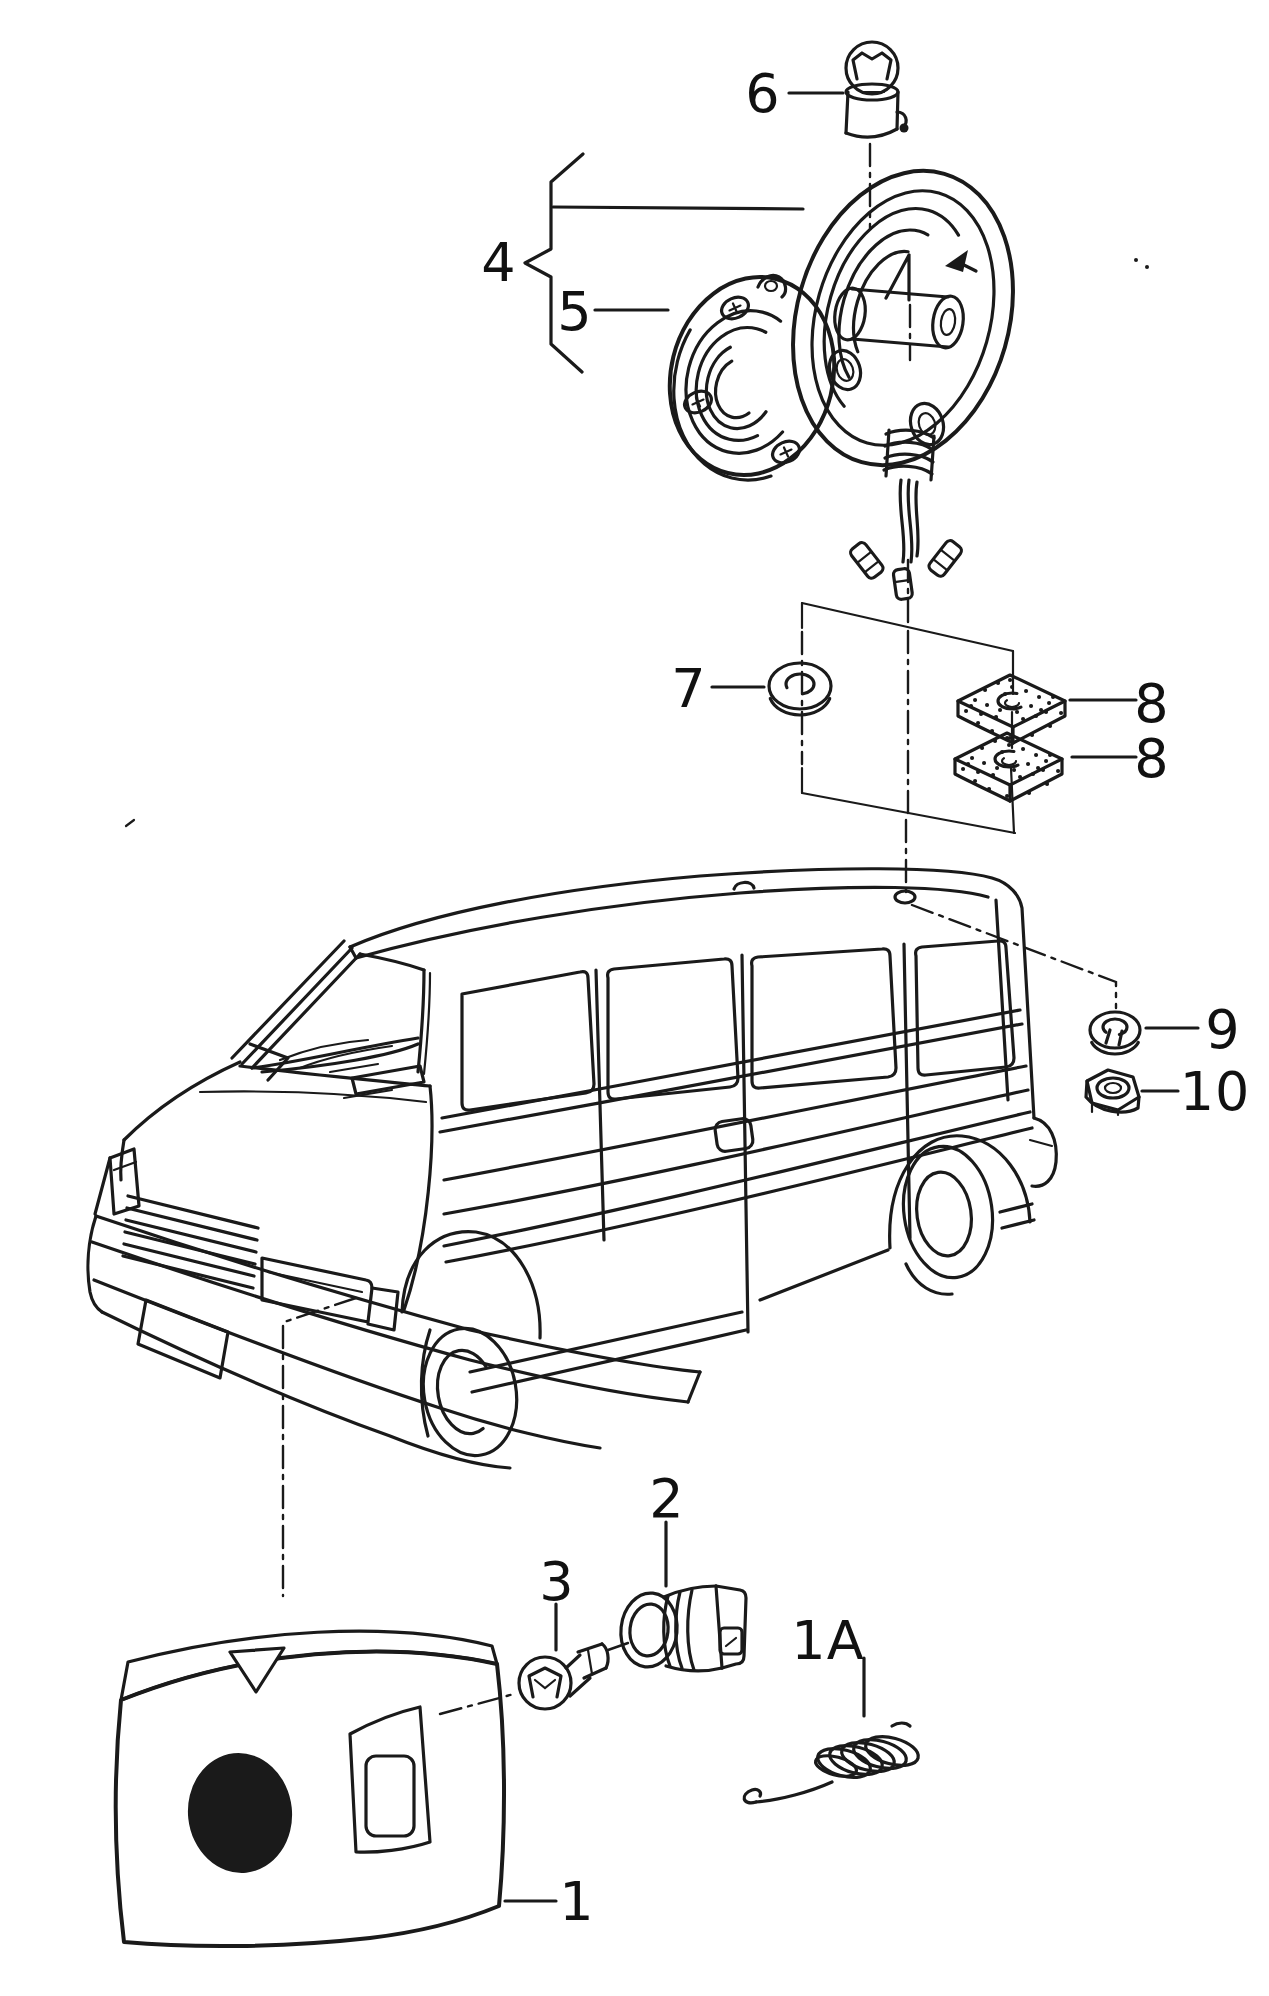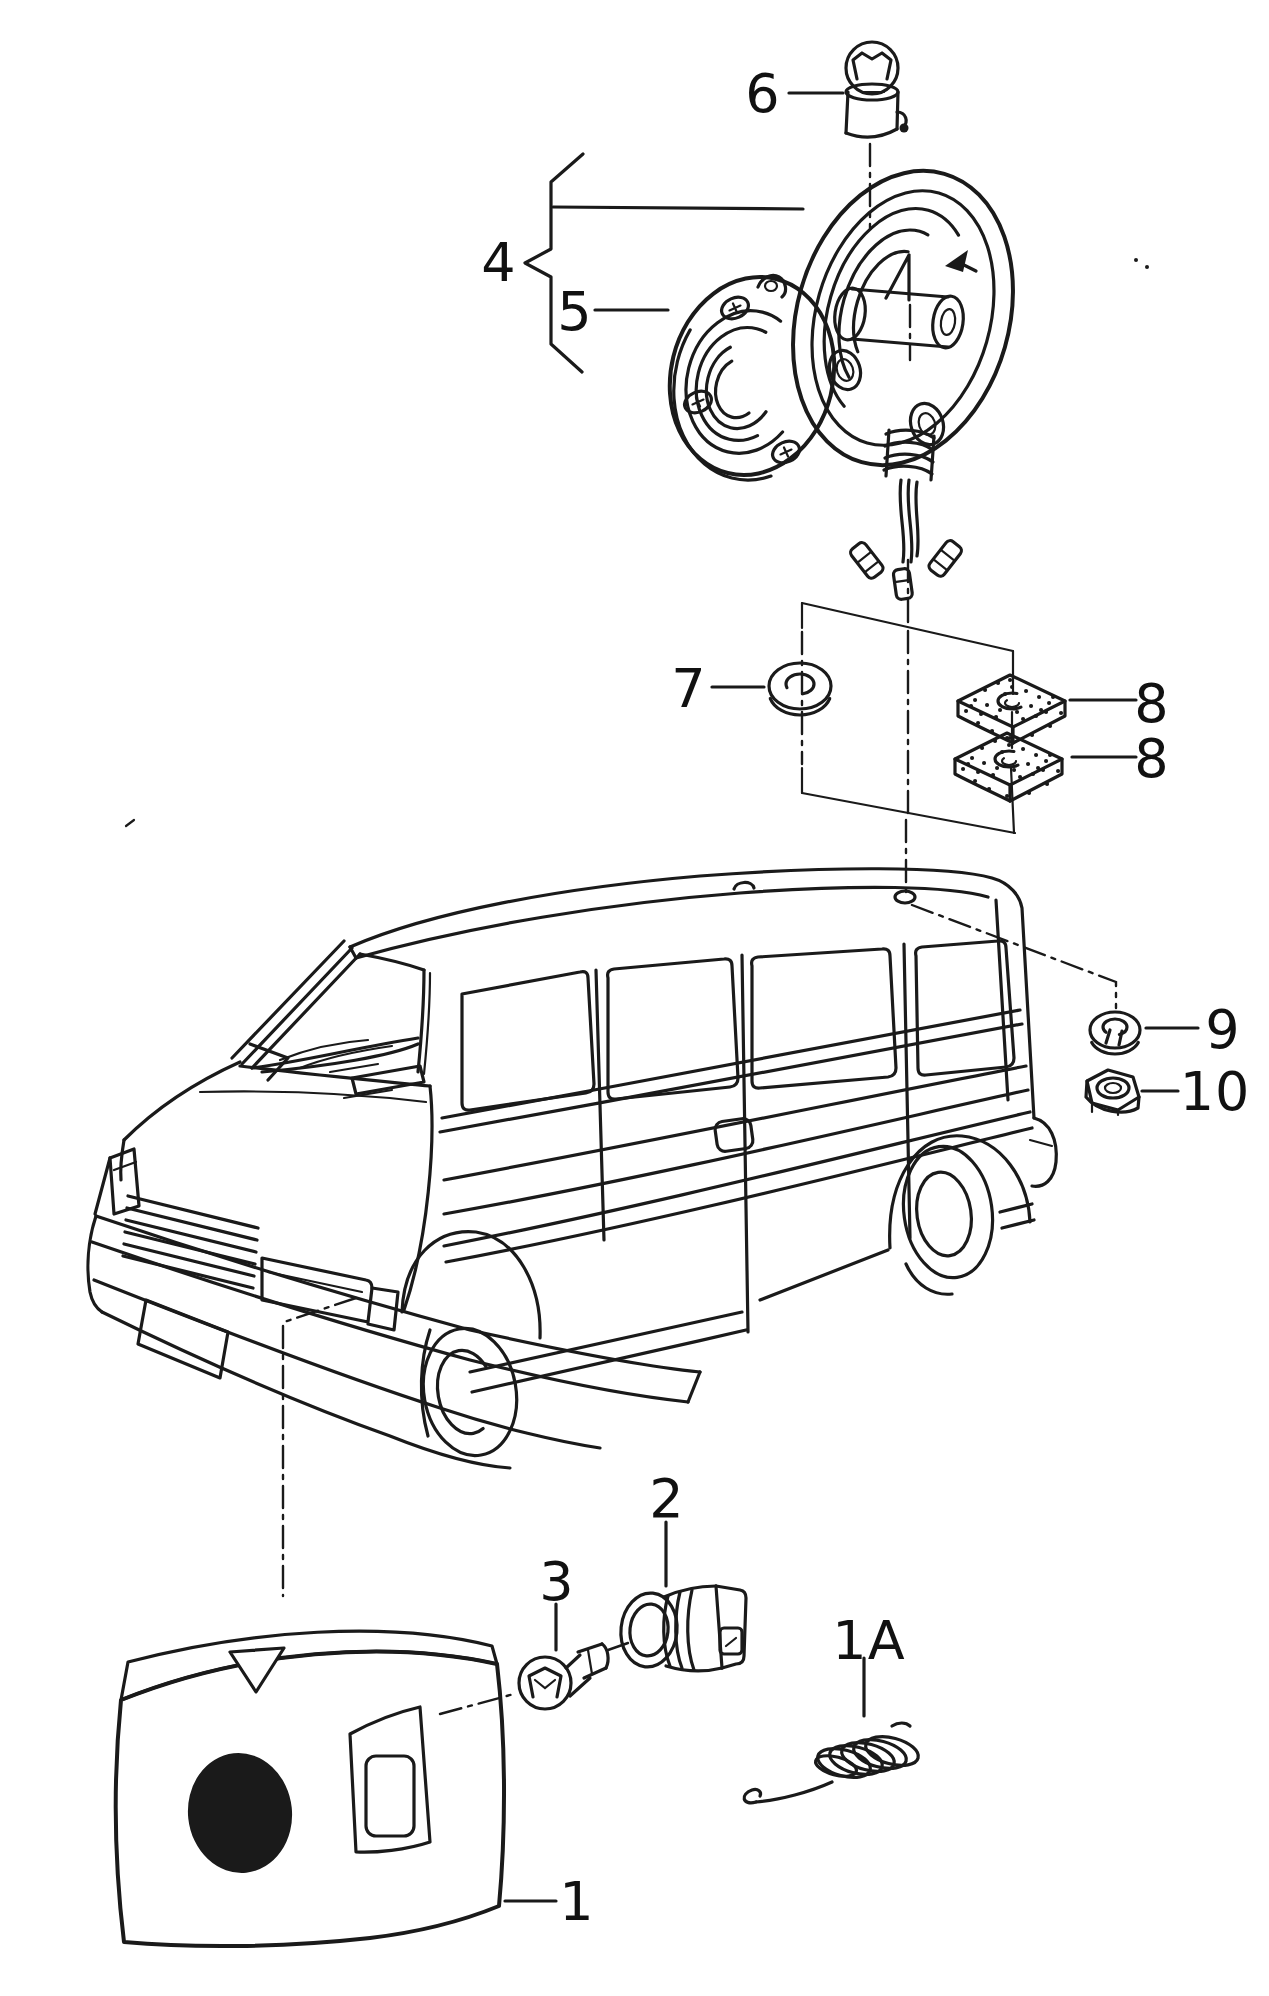--- a/index.html
+++ b/index.html
@@ -320,15 +320,15 @@
 <div class="callout" style="left:763px;top:93px">6</div>
 <div class="callout" style="left:499px;top:262px">4</div>
 <div class="callout" style="left:575px;top:311px">5</div>
 <div class="callout" style="left:689px;top:688px">7</div>
 <div class="callout" style="left:1152px;top:703px">8</div>
 <div class="callout" style="left:1152px;top:758px">8</div>
 <div class="callout" style="left:1223px;top:1029px">9</div>
 <div class="callout" style="left:1215px;top:1091px">10</div>
 <div class="callout" style="left:667px;top:1498px">2</div>
 <div class="callout" style="left:557px;top:1581px">3</div>
-<div class="callout" style="left:869px;top:1640px">1A</div>
+<div class="callout" style="left:828px;top:1640px">1A</div>
 <div class="callout" style="left:577px;top:1901px">1</div>
 </div>
 
 </body></html>

